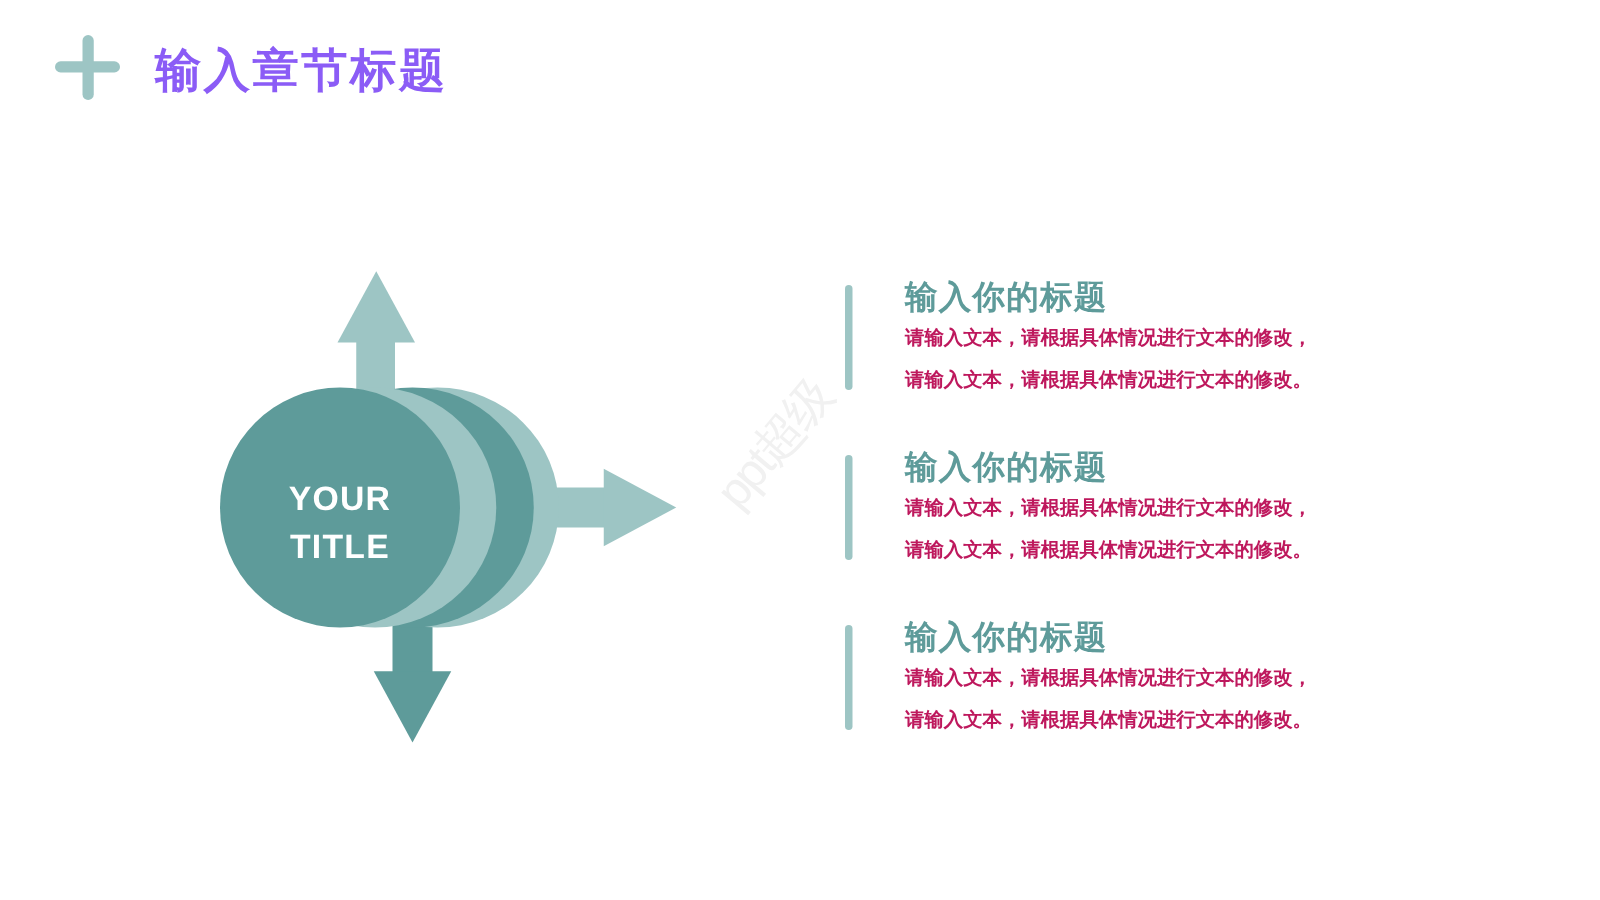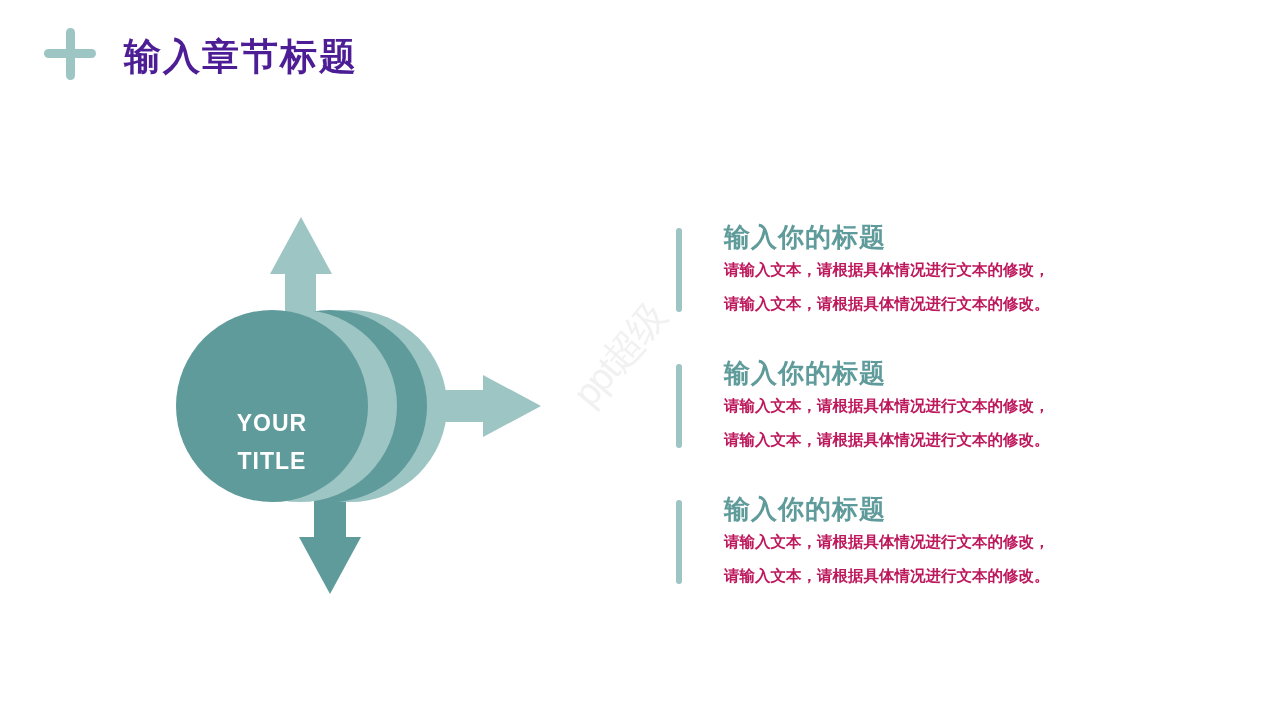--- a/index.html
+++ b/index.html
@@ -4,28 +4,28 @@
   <style>
     html, body { margin: 0; padding: 0; }
     body {
       width: 1280px; height: 720px; position: relative; overflow: hidden;
       background: #ffffff;
       font-family: "DejaVu Sans", "Liberation Sans", sans-serif;
     }
     .plus-icon { position: absolute; left: 44px; top: 28px; width: 52px; height: 52px; }
     .page-title {
       position: absolute; left: 124px; top: 33px;
-      font-size: 37px; font-weight: bold; color: #4c1d95; letter-spacing: 2px;
+      font-size: 37px; font-weight: bold; color: #8b5cf6; letter-spacing: 2px;
       line-height: 48px;
     }
     .diagram { position: absolute; left: 0; top: 0; width: 1280px; height: 720px; }
     .center-label {
       position: absolute; left: 186px; top: 380px; width: 172px;
       text-align: center; color: #ffffff; font-family: "Liberation Sans", sans-serif;
-      font-weight: bold; font-size: 23px; line-height: 38px; letter-spacing: 1px; margin-top: 24px;
+      font-weight: bold; font-size: 27px; line-height: 38px; letter-spacing: 1px;
     }
     .watermark {
       position: absolute; left: 560px; top: 330px; font-size: 38px; color: #f1f1f1;
       transform: rotate(-50deg); letter-spacing: -2px; font-family: "Liberation Sans", sans-serif;
     }
     .item { position: absolute; left: 676px; width: 460px; height: 84px; }
     .item .bar {
       position: absolute; left: 0; top: 0; width: 6px; height: 84px;
       background: #9dc5c4; border-radius: 3px;
     }

